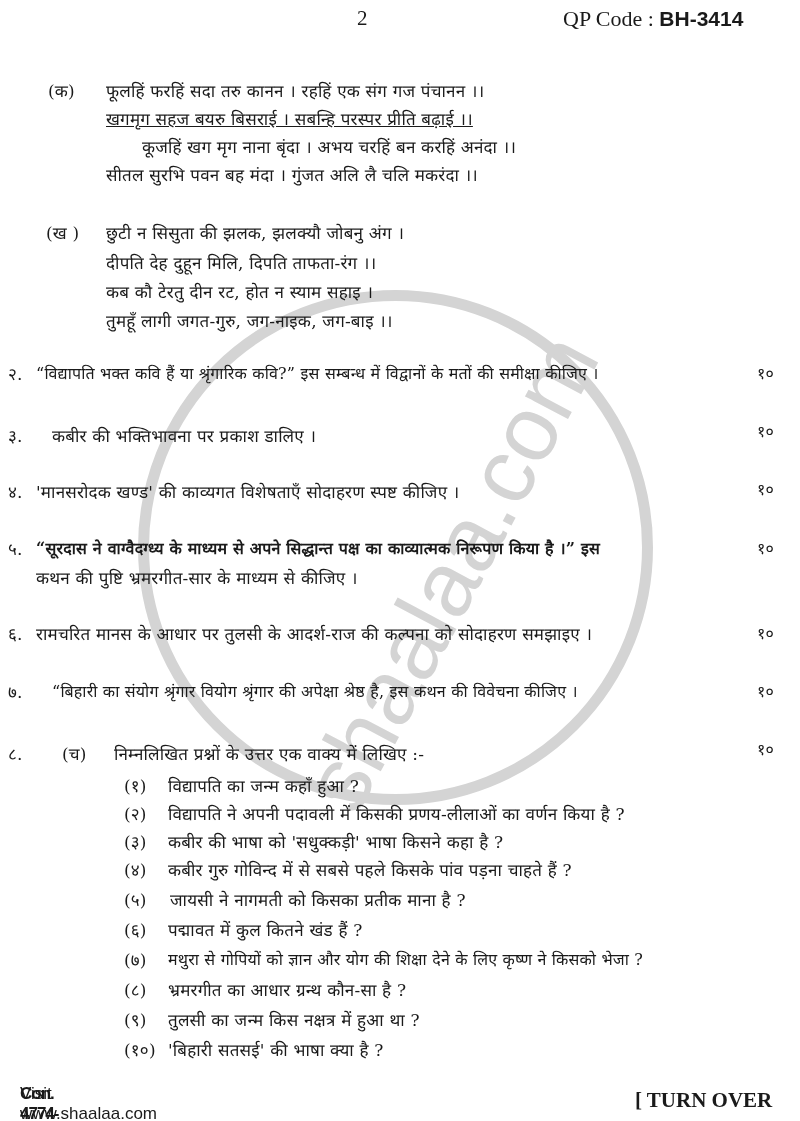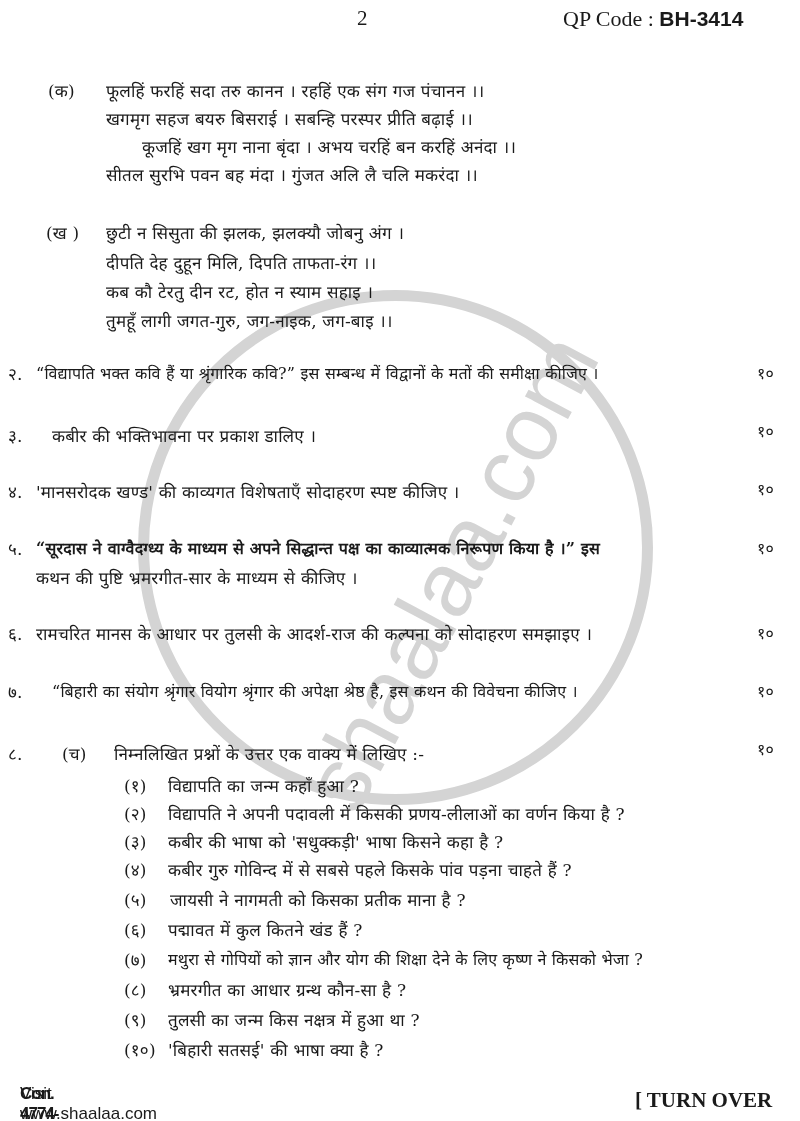--- a/index.html
+++ b/index.html
@@ -26,21 +26,21 @@
 <body>
 
 <div class="abs wm-circle"></div>
 <div class="abs wm-text">shaalaa.com</div>
 
 <div class="abs page-no fg">2</div>
 <div class="abs qp fg"><span>QP Code : </span><b>BH-3414</b></div>
 
 <div class="abs hi fg" style="left:48px;top:83px;">(क)</div>
 <div class="abs hi fg" style="left:106px;top:83px;">फूलहिं फरहिं सदा तरु कानन । रहहिं एक संग गज पंचानन ।।</div>
-<div class="abs hi fg" style="left:106px;top:111px;">खगमृग सहज बयरु बिसराई । सबन्हि परस्पर प्रीति बढ़ाई ।।</div>
+<div class="abs hi fg" style="left:106px;top:111px;text-decoration:underline;">खगमृग सहज बयरु बिसराई । सबन्हि परस्पर प्रीति बढ़ाई ।।</div>
 <div class="abs hi fg" style="left:106px;top:139px;margin-left:36px;">कूजहिं खग मृग नाना बृंदा । अभय चरहिं बन करहिं अनंदा ।।</div>
 <div class="abs hi fg" style="left:106px;top:167px;">सीतल सुरभि पवन बह मंदा । गुंजत अलि लै चलि मकरंदा ।।</div>
 
 <div class="abs hi fg" style="left:46px;top:225px;">(ख )</div>
 <div class="abs hi fg" style="left:106px;top:225px;">छुटी न सिसुता की झलक, झलक्यौ जोबनु अंग ।</div>
 <div class="abs hi fg" style="left:106px;top:255px;">दीपति देह दुहून मिलि, दिपति ताफता-रंग ।।</div>
 <div class="abs hi fg" style="left:106px;top:284px;">कब कौ टेरतु दीन रट, होत न स्याम सहाइ ।</div>
 <div class="abs hi fg" style="left:106px;top:313px;">तुमहूँ लागी जगत-गुरु, जग-नाइक, जग-बाइ ।।</div>
 
 <div class="abs hi fg" style="left:8px;top:366px;">२.</div>

